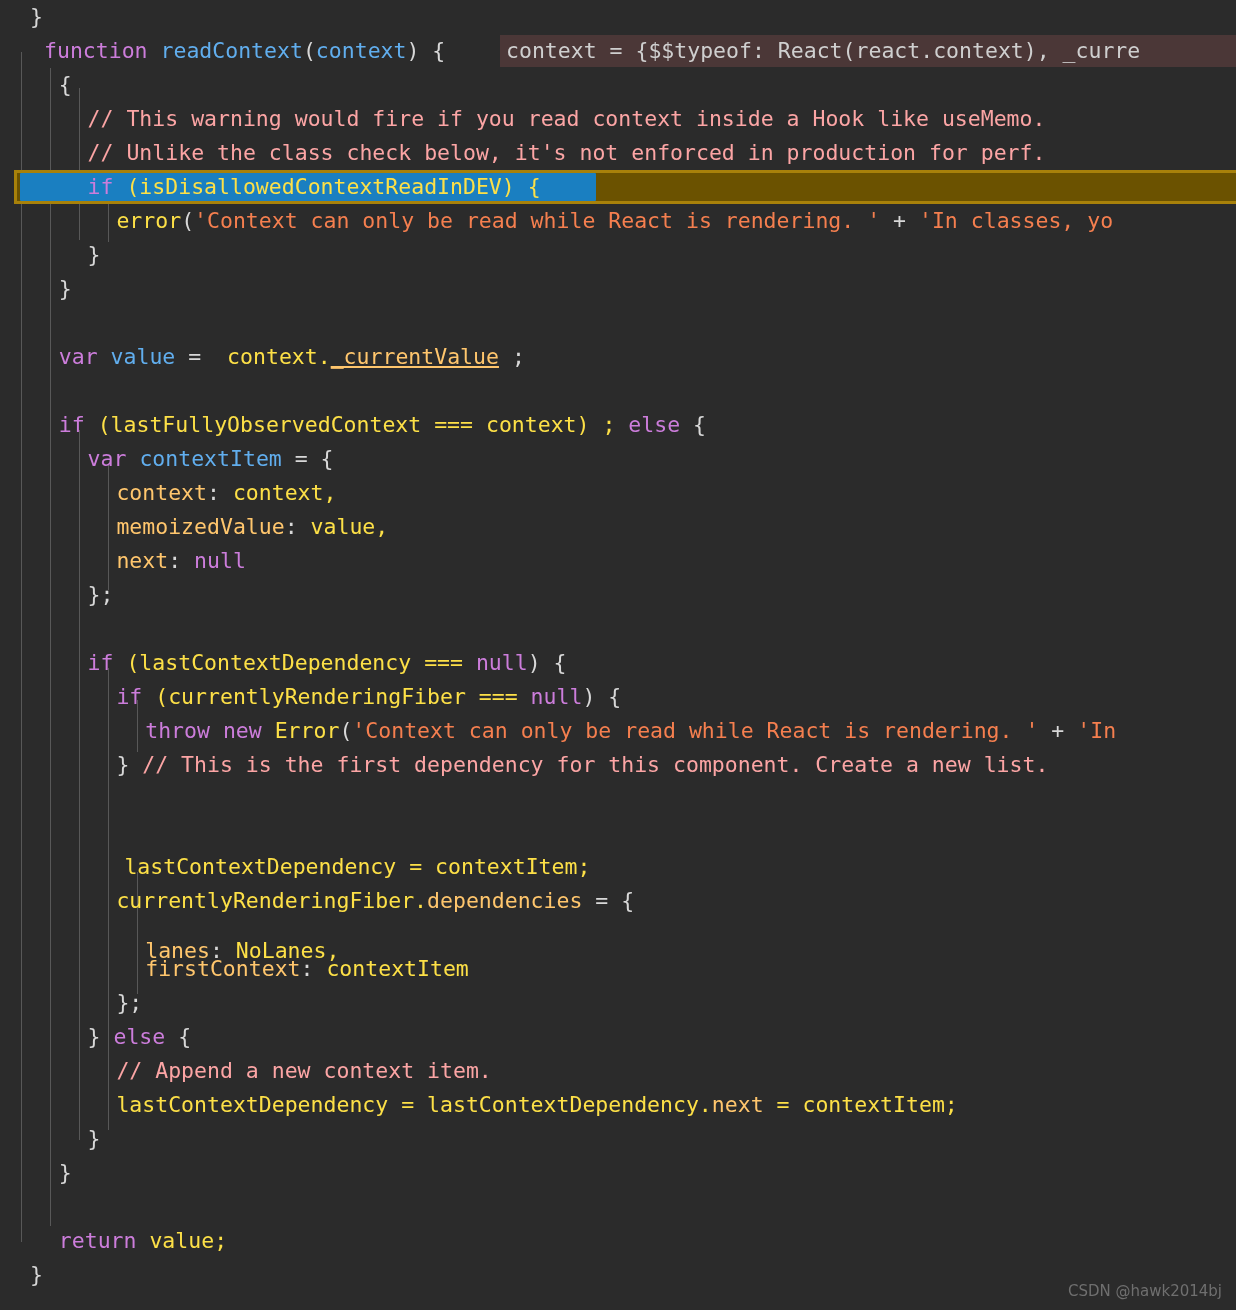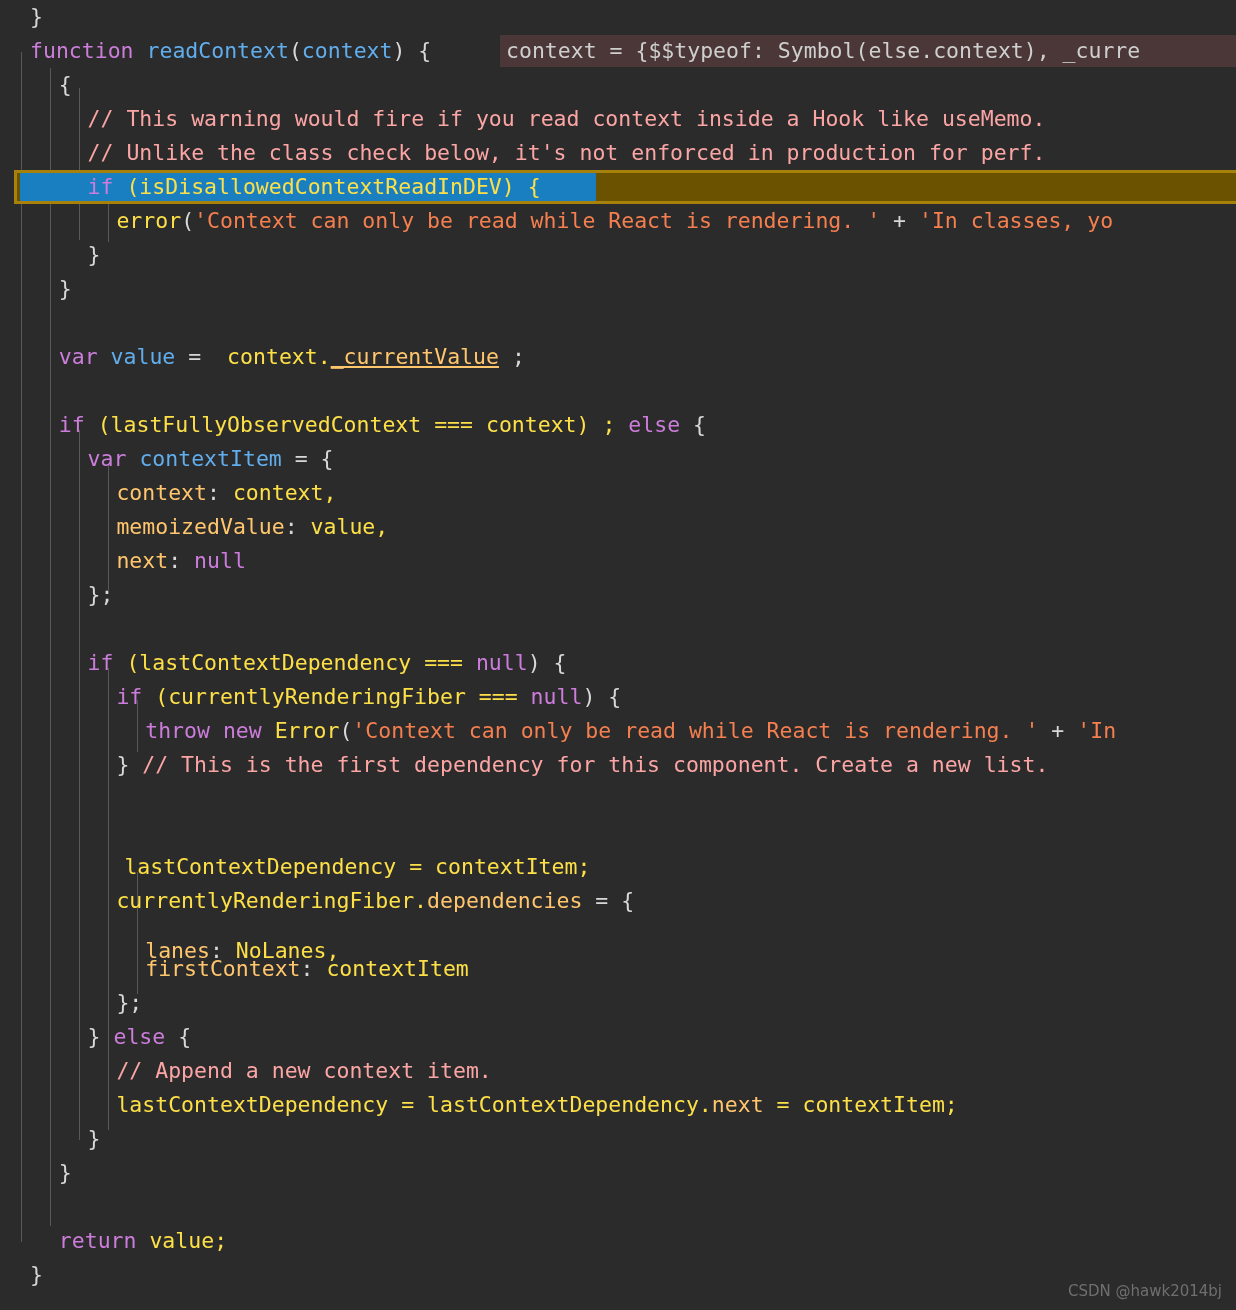--- a/index.html
+++ b/index.html
@@ -129,21 +129,21 @@
       <div class="guide" style="left: 108px; top: 668px; height: 462px;"></div>
       <div class="guide" style="left: 137px; top: 700px; height: 52px;"></div>
       <div class="guide" style="left: 137px; top: 872px; height: 122px;"></div>
     </div>
 
   <div class="exec-band" style="top: 170px;"></div>
   <div class="sel" style="top: 173px; left: 20px; width: 576px;"></div>
 
   <div class="code-layer">
       <div class="row" style="top: 0px;"><span class="txt" style="padding-left: 30px;"><span class="punct">}</span></span></div>
-      <div class="row" style="top: 34px;"><span class="txt" style="padding-left: 30px;"><span class="kw">function</span><span class="punct"> </span><span class="fn">readContext</span><span class="punct">(</span><span class="fn">context</span><span class="punct">) {</span></span></div>
+      <div class="row" style="top: 34px;"><span class="txt" style="padding-left: 44px;"><span class="kw">function</span><span class="punct"> </span><span class="fn">readContext</span><span class="punct">(</span><span class="fn">context</span><span class="punct">) {</span></span></div>
       <div class="row" style="top: 68px;"><span class="txt" style="padding-left: 58.8px;"><span class="punct">{</span></span></div>
       <div class="row" style="top: 102px;"><span class="txt" style="padding-left: 87.6px;"><span class="cmt">// This warning would fire if you read context inside a Hook like useMemo.</span></span></div>
       <div class="row" style="top: 136px;"><span class="txt" style="padding-left: 87.6px;"><span class="cmt">// Unlike the class check below, it's not enforced in production for perf.</span></span></div>
       <div class="row" style="top: 170px;"><span class="txt" style="padding-left: 87.6px;"><span class="kw">if</span><span class="ident"> (isDisallowedContextReadInDEV) {</span></span></div>
       <div class="row" style="top: 204px;"><span class="txt" style="padding-left: 116.4px;"><span class="ident">error</span><span class="punct">(</span><span class="str">'Context can only be read while React is rendering. '</span><span class="punct"> + </span><span class="str">'In classes, yo</span></span></div>
       <div class="row" style="top: 238px;"><span class="txt" style="padding-left: 87.6px;"><span class="punct">}</span></span></div>
       <div class="row" style="top: 272px;"><span class="txt" style="padding-left: 58.8px;"><span class="punct">}</span></span></div>
       <div class="row" style="top: 306px;"><span class="txt" style="padding-left: 30px;"></span></div>
       <div class="row" style="top: 340px;"><span class="txt" style="padding-left: 58.8px; text-align: center;"><span class="kw">var</span><span class="punct"> </span><span class="fn">value</span><span class="punct"> =  </span><span class="ident">context.</span><span class="propu">_currentValue</span><span class="punct"> ;</span></span></div>
       <div class="row" style="top: 374px;"><span class="txt" style="padding-left: 30px;"></span></div>
@@ -168,17 +168,17 @@
       <div class="row" style="top: 1020px;"><span class="txt" style="padding-left: 87.6px;"><span class="punct">} </span><span class="kw">else</span><span class="punct"> {</span></span></div>
       <div class="row" style="top: 1054px;"><span class="txt" style="padding-left: 116.4px;"><span class="cmt">// Append a new context item.</span></span></div>
       <div class="row" style="top: 1088px;"><span class="txt" style="padding-left: 116.4px;"><span class="ident">lastContextDependency = lastContextDependency.</span><span class="prop">next</span><span class="ident"> = contextItem;</span></span></div>
       <div class="row" style="top: 1122px;"><span class="txt" style="padding-left: 87.6px;"><span class="punct">}</span></span></div>
       <div class="row" style="top: 1156px;"><span class="txt" style="padding-left: 58.8px;"><span class="punct">}</span></span></div>
       <div class="row" style="top: 1190px;"><span class="txt" style="padding-left: 30px;"></span></div>
       <div class="row" style="top: 1224px;"><span class="txt" style="padding-left: 58.8px;"><span class="kw">return</span><span class="punct"> </span><span class="ident">value;</span></span></div>
       <div class="row" style="top: 1258px;"><span class="txt" style="padding-left: 30px;"><span class="punct">}</span></span></div>
     </div>
 
-  <div class="inline-hint" style="top: 35px; left: 500px; width: 736px;">context = {$$typeof: Symbol(else.context), _curre</div>
+  <div class="inline-hint" style="top: 35px; left: 500px; width: 736px;">context = {$$typeof: React(react.context), _curre</div>
 
   <div class="watermark">CSDN @hawk2014bj</div>
 
 </div>
 
 </body></html>

